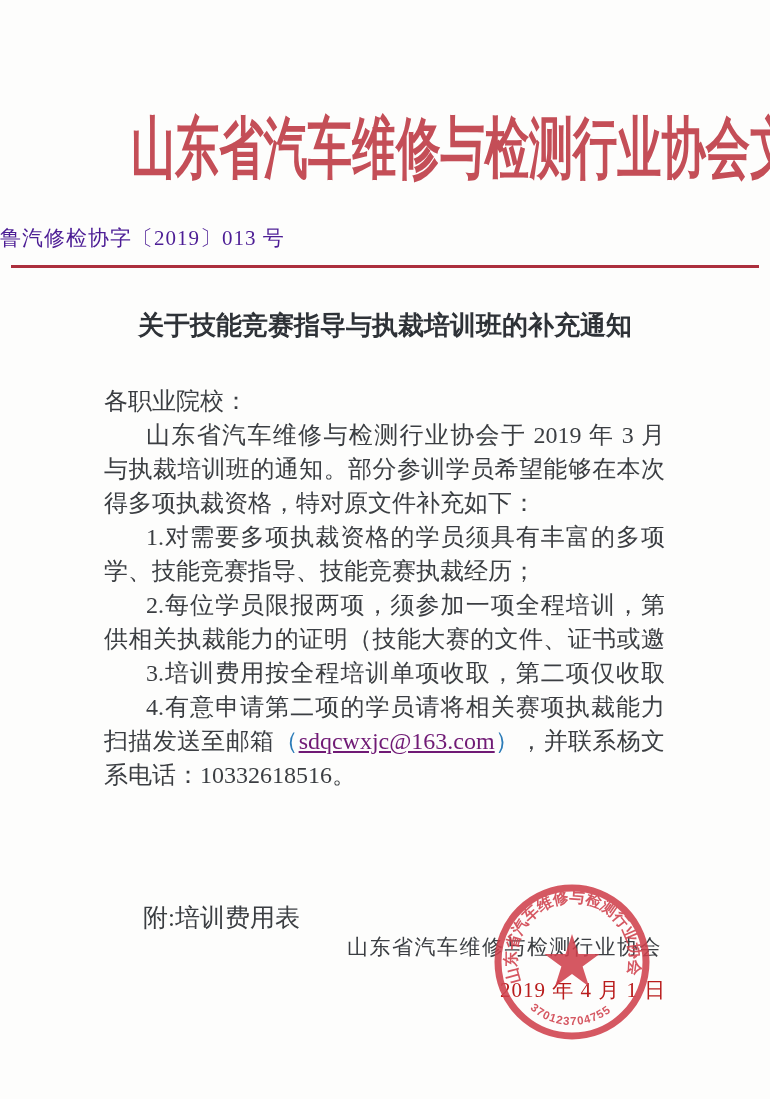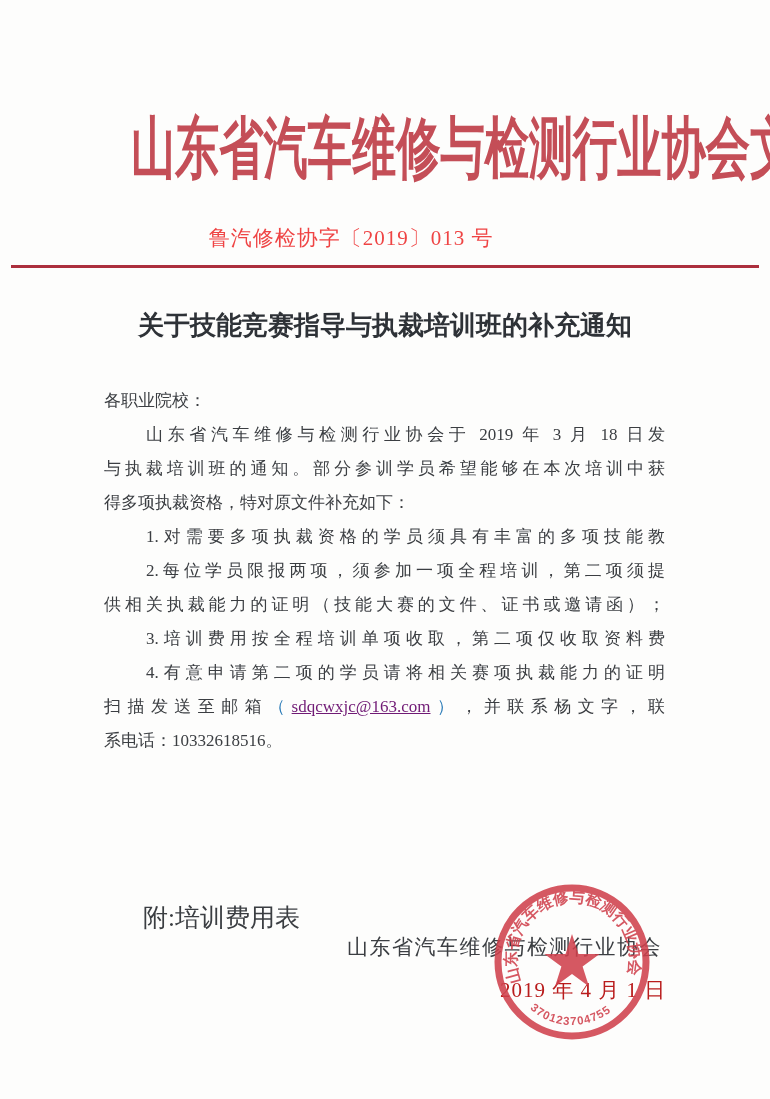--- a/index.html
+++ b/index.html
@@ -10,33 +10,33 @@
     color:#3b3e42;
   }
   .letterhead {
     position:absolute; top:108px; left:0; width:770px; height:80px;
     line-height:80px; text-align:center; white-space:nowrap;
     font-size:67px; font-weight:bold; color:#c44e57;
     transform:scaleX(0.66); transform-origin:50% 50%;
   }
   .docnum {
     position:absolute; top:224px; left:0; width:702px;
-    text-align:center; font-size:21px; letter-spacing:1px; color:#ef4444;
+    font-size:21px; letter-spacing:1px; color:#4c1d95;
   }
   .redline {
     position:absolute; top:265px; left:11px; right:11px; height:3px;
     background:#ac2f3d;
   }
   .notice-title {
     position:absolute; top:308px; left:0; width:770px;
     text-align:center; font-size:26px; font-weight:bold; color:#2e3237;
   }
   .body-block {
     position:absolute; left:104px; top:384px; width:561px;
-    font-size:17px; line-height:34px; color:#3b3e42;
+    font-size:24px; line-height:34px; color:#3b3e42;
   }
   .ln { height:34px; overflow:hidden; }
   .ind { text-indent:42px; }
   .just { text-align:justify; text-align-last:justify; }
   .email-link { color:#701a75; text-decoration:underline; cursor:pointer; }
   .blue { color:#2c7cb8; }
   .attachment {
     position:absolute; left:143px; top:901px; font-size:25px; color:#3b3e42;
   }
   .signature {
@@ -68,20 +68,21 @@
   <div class="redline"></div>
 
   <div class="notice-title">关于技能竞赛指导与执裁培训班的补充通知</div>
 
   <div class="body-block">
     <div class="ln">各职业院校：</div>
     <div class="ln ind just">山东省汽车维修与检测行业协会于 2019 年 3 月 18 日发</div>
     <div class="ln just">与执裁培训班的通知。部分参训学员希望能够在本次培训中获</div>
     <div class="ln">得多项执裁资格，特对原文件补充如下：</div>
     <div class="ln ind just">1.对需要多项执裁资格的学员须具有丰富的多项技能教</div>
+    <div class="ln">学、技能竞赛指导、技能竞赛执裁经历；</div>
     <div class="ln ind just">2.每位学员限报两项，须参加一项全程培训，第二项须提</div>
     <div class="ln just">供相关执裁能力的证明（技能大赛的文件、证书或邀请函）；</div>
     <div class="ln ind just">3.培训费用按全程培训单项收取，第二项仅收取资料费</div>
     <div class="ln ind just">4.有意申请第二项的学员请将相关赛项执裁能力的证明</div>
     <div class="ln just">
       <span>扫描发送至邮箱</span><span class="blue">（</span><span class="email-link">sdqcwxjc@163.com</span><span class="blue">）</span><span>，并联系杨文字，联</span>
     </div>
     <div class="ln">系电话：10332618516。</div>
   </div>
 

